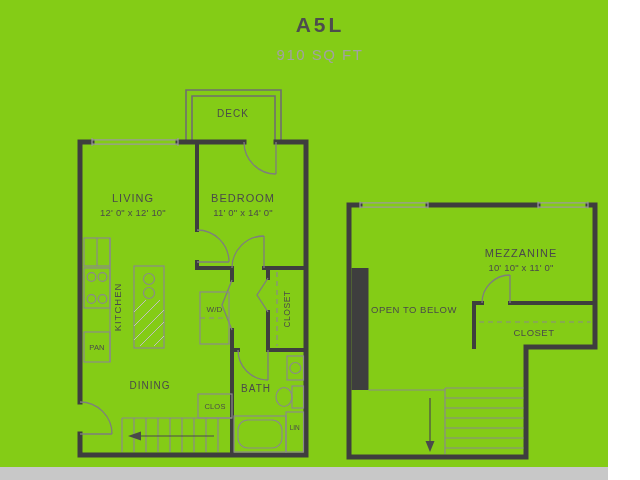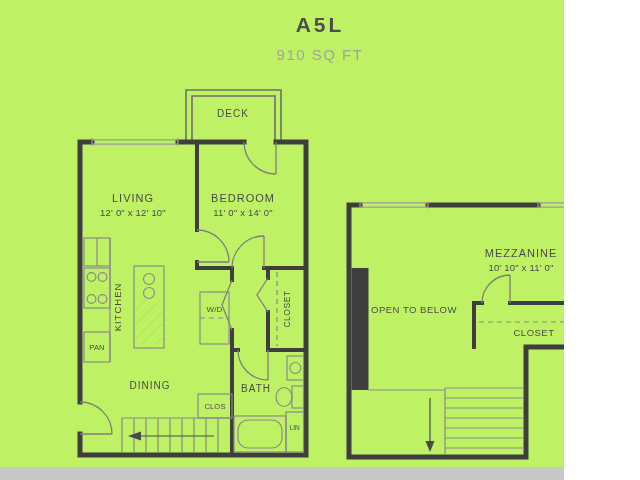--- a/index.html
+++ b/index.html
@@ -1,16 +1,16 @@
 <!DOCTYPE html>
 <html><head>
 <meta charset="utf-8">
 <style>
   html,body{margin:0;padding:0;background:#ffffff;}
-  .page{width:564px;height:480px;position:relative;background:#bef264;overflow:hidden;font-family:"Liberation Sans",sans-serif;}
+  .page{width:608px;height:480px;position:relative;background:#84cc16;overflow:hidden;font-family:"Liberation Sans",sans-serif;}
   svg{display:block;}
   text{font-family:"Liberation Sans",sans-serif;fill:#4a4a4a;}
   .title{font-size:21px;font-weight:bold;letter-spacing:3px;fill:#4d4d4d;}
   .subtitle{font-size:15px;letter-spacing:1.5px;fill:#a2a2a2;}
   .room{font-size:11px;letter-spacing:1px;}
   .dims{font-size:9.5px;letter-spacing:0.2px;}
   .mid{font-size:10px;letter-spacing:1px;}
   .vroom{font-size:9.5px;letter-spacing:1px;}
   .vsmall{font-size:8.5px;letter-spacing:0.5px;}
   .sm{font-size:8px;letter-spacing:0.2px;}

